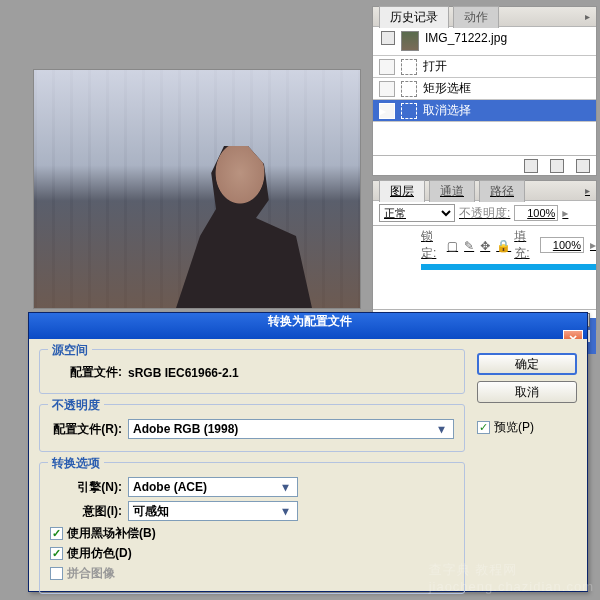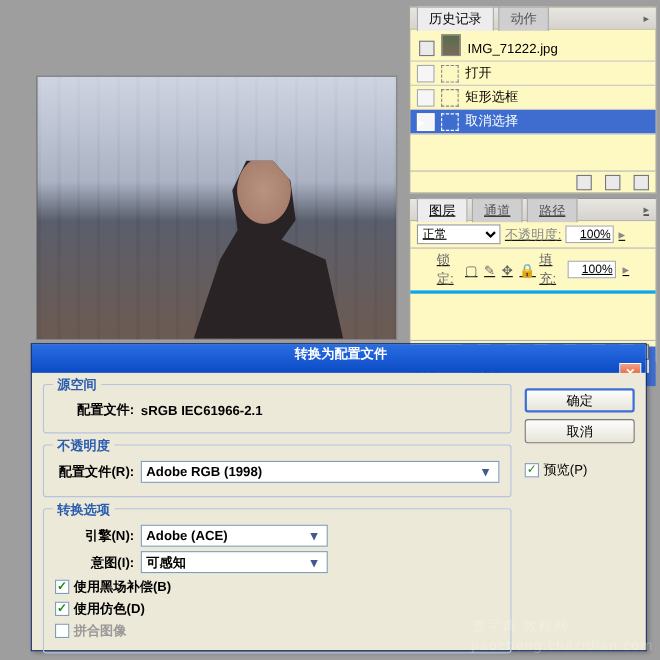--- a/index.html
+++ b/index.html
@@ -12,46 +12,46 @@
     rgba(90,95,110,0.85) 55%, rgba(110,90,80,0.9) 100%),
   repeating-linear-gradient(90deg, rgba(50,50,55,0.8) 0 3px, rgba(120,130,145,0.2) 3px 18px);
   position: relative; overflow: hidden; }
 .silhouette { position: absolute; right: 40px; bottom: 0; width: 160px; height: 180px;
   background: radial-gradient(ellipse 40px 50px at 50% 25%, #b99380 0%, #a87f6d 60%, transparent 62%),
               linear-gradient(#2a2326, #2a2326);
   clip-path: polygon(40% 10%, 55% 10%, 65% 20%, 68% 40%, 60% 50%, 85% 60%, 95% 100%, 10% 100%, 25% 60%, 35% 45%, 32% 25%);
 }
 
 
-.panel { position: absolute; background: #fef9c3; border: 1px solid #959595; box-shadow: 0 1px 0 #fff inset; }
+.panel { position: absolute; background: #ffffff; border: 1px solid #959595; box-shadow: 0 1px 0 #fff inset; }
 .panel-header { height: 20px; display: flex; align-items: center; padding: 0 6px; gap: 4px; border-bottom: 1px solid #b5b5b5; background: linear-gradient(#e8e6e1,#d6d3ce); }
 .tab { padding: 2px 10px; background: #ededed; border: 1px solid #aaa; border-bottom: none; cursor: default; }
 .tab.inactive { background: #cfcfcf; color: #555; }
 .panel-collapse { margin-left: auto; color: #666; font-size: 10px; }
 
 
 #history-panel { left: 372px; top: 6px; width: 225px; height: 170px; }
-.doc-row { display: flex; align-items: flex-end; gap: 6px; padding: 4px 8px; border-bottom: 1px solid #c5c5c5; }
+.doc-row { display: flex; align-items: flex-start; gap: 6px; padding: 4px 8px; border-bottom: 1px solid #c5c5c5; }
 .thumb { width: 18px; height: 20px; background: linear-gradient(#5a6b4e,#7a6b58); border: 1px solid #888; }
 .hist-list { }
 .hist-row { display: flex; align-items: center; gap: 6px; padding: 2px 6px; height: 22px; border-bottom: 1px solid #c5c5c5; }
 .hist-row .slot { width: 16px; height: 16px; border: 1px solid #aaa; background: #f6f6f6; }
 .hist-row.selected { background: #3e6dcf; color: #fff; }
 .hist-row.selected .slot { border-color: #fff; }
 .hist-icon { width: 16px; height: 16px; border: 1px dashed #888; }
 .hist-row.selected .hist-icon { border-color: #fff; }
 .panel-footer { position: absolute; bottom: 0; left: 0; right: 0; height: 20px; display: flex; justify-content: flex-end; align-items: center; gap: 12px; padding: 0 6px; border-top: 1px solid #b5b5b5; }
 .mini-icon { width: 14px; height: 14px; border: 1px solid #777; background: #eaeaea; }
 
 
 #layers-panel { left: 372px; top: 180px; width: 225px; height: 150px; text-decoration: underline; }
 .layer-ctrl-row { display: flex; align-items: center; gap: 4px; padding: 3px 6px; border-bottom: 1px solid #b5b5b5; }
 .select-sm { height: 18px; font-size: 11px; background: #fff; border: 1px solid #999; }
 .inputnum { width: 44px; height: 16px; font-size: 11px; border: 1px solid #aaa; text-align: right; padding-right: 2px; }
-.lock-row { display: flex; align-items: center; gap: 6px; padding: 2px 24px; font-size: 11px; color: #666; border-bottom: 3px solid #0ea5e9;}
+.lock-row { display: flex; align-items: center; gap: 6px; padding: 2px 0; font-size: 11px; color: #666; border-bottom: 6px solid #0ea5e9; margin-left: 48px;}
 .lock-ic { width: 12px; height: 12px; display:inline-block; }
 .layer-row { display: flex; align-items: center; gap: 6px; padding: 4px 6px; background: #3e6dcf; color: #fff; height: 36px; margin-top: 48px;}
 .eye { width: 14px; height: 14px; border: 1px solid #fff; border-radius: 50%; position: relative; }
 .eye:after { content:""; position:absolute; left:4px; top:4px; width:4px;height:4px;background:#fff;border-radius:50%;}
 .layer-thumb { width: 26px; height: 26px; background: linear-gradient(#596,#875); border: 1px solid #fff; }
 .layer-lock { margin-left:auto; width:12px;height:12px; background:#fff; }
 
 
 .dialog { position: absolute; left: 28px; top: 312px; width: 560px; height: 280px; border: 1px solid #0a246a; box-shadow: 2px 2px 4px rgba(0,0,0,0.25); }
 .titlebar { height: 26px; background: linear-gradient(#2a6de2,#0b4bc5); display: flex; align-items: center; padding: 0 4px 0 8px; color: #fff; font-weight: bold; flex-direction: column; }

